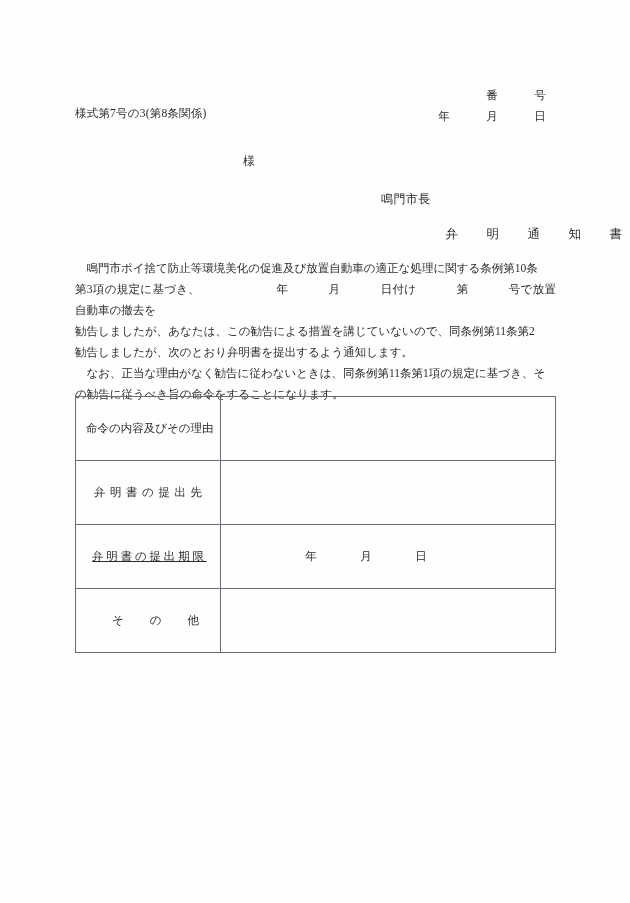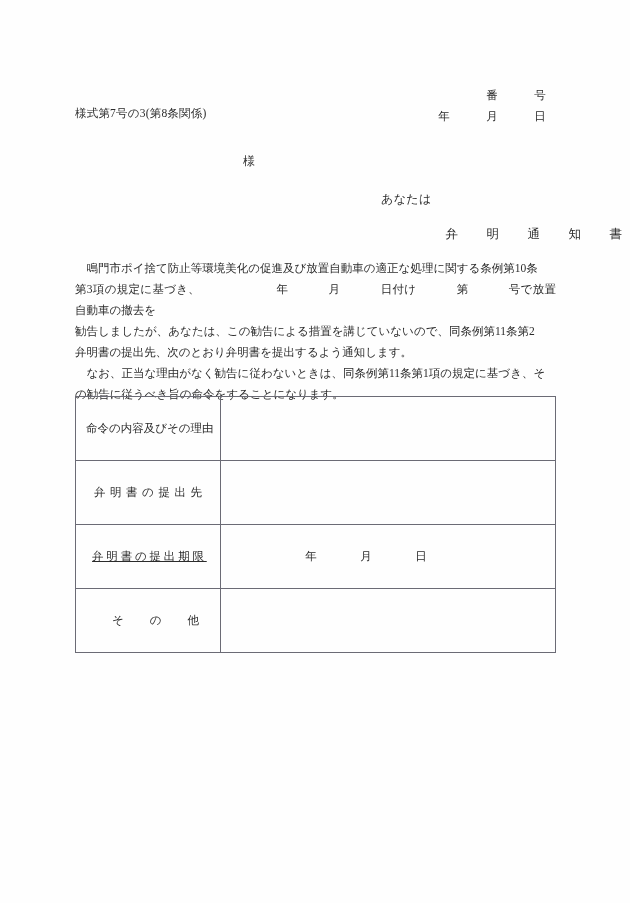--- a/index.html
+++ b/index.html
@@ -162,29 +162,29 @@
     </div>
     <div class="meta-row">
       <span class="meta-cell m-nen">年</span>
       <span class="meta-cell m-getsu">月</span>
       <span class="meta-cell m-nichi">日</span>
     </div>
   </div>
 
   <div class="addressee">様</div>
 
-  <div class="issuer">あなたは</div>
+  <div class="issuer">鳴門市長</div>
 
   <div class="doc-title">弁　明　通　知　書</div>
 
   <div class="body-text">
     <p>　鳴門市ポイ捨て防止等環境美化の促進及び放置自動車の適正な処理に関する条例第10条</p>
     <p><span>第3項の規定に基づき、</span><span class="inline-gap-lg"></span><span>年</span><span class="inline-gap-md"></span><span>月</span><span class="inline-gap-md"></span><span>日付け</span><span class="inline-gap-md"></span><span>第</span><span class="inline-gap-md"></span><span>号で放置自動車の撤去を</span></p>
     <p>勧告しましたが、あなたは、この勧告による措置を講じていないので、同条例第11条第2</p>
-    <p>弁明書の提出先、次のとおり弁明書を提出するよう通知します。</p>
+    <p>勧告しましたが、次のとおり弁明書を提出するよう通知します。</p>
     <p>　なお、正当な理由がなく勧告に従わないときは、同条例第11条第1項の規定に基づき、そ</p>
     <p>の勧告に従うべき旨の命令をすることになります。</p>
   </div>
 
   <table class="form-table">
     <tbody>
       <tr>
         <td class="label lbl-wide">命令の内容及びその理由</td>
         <td class="value"></td>
       </tr>

